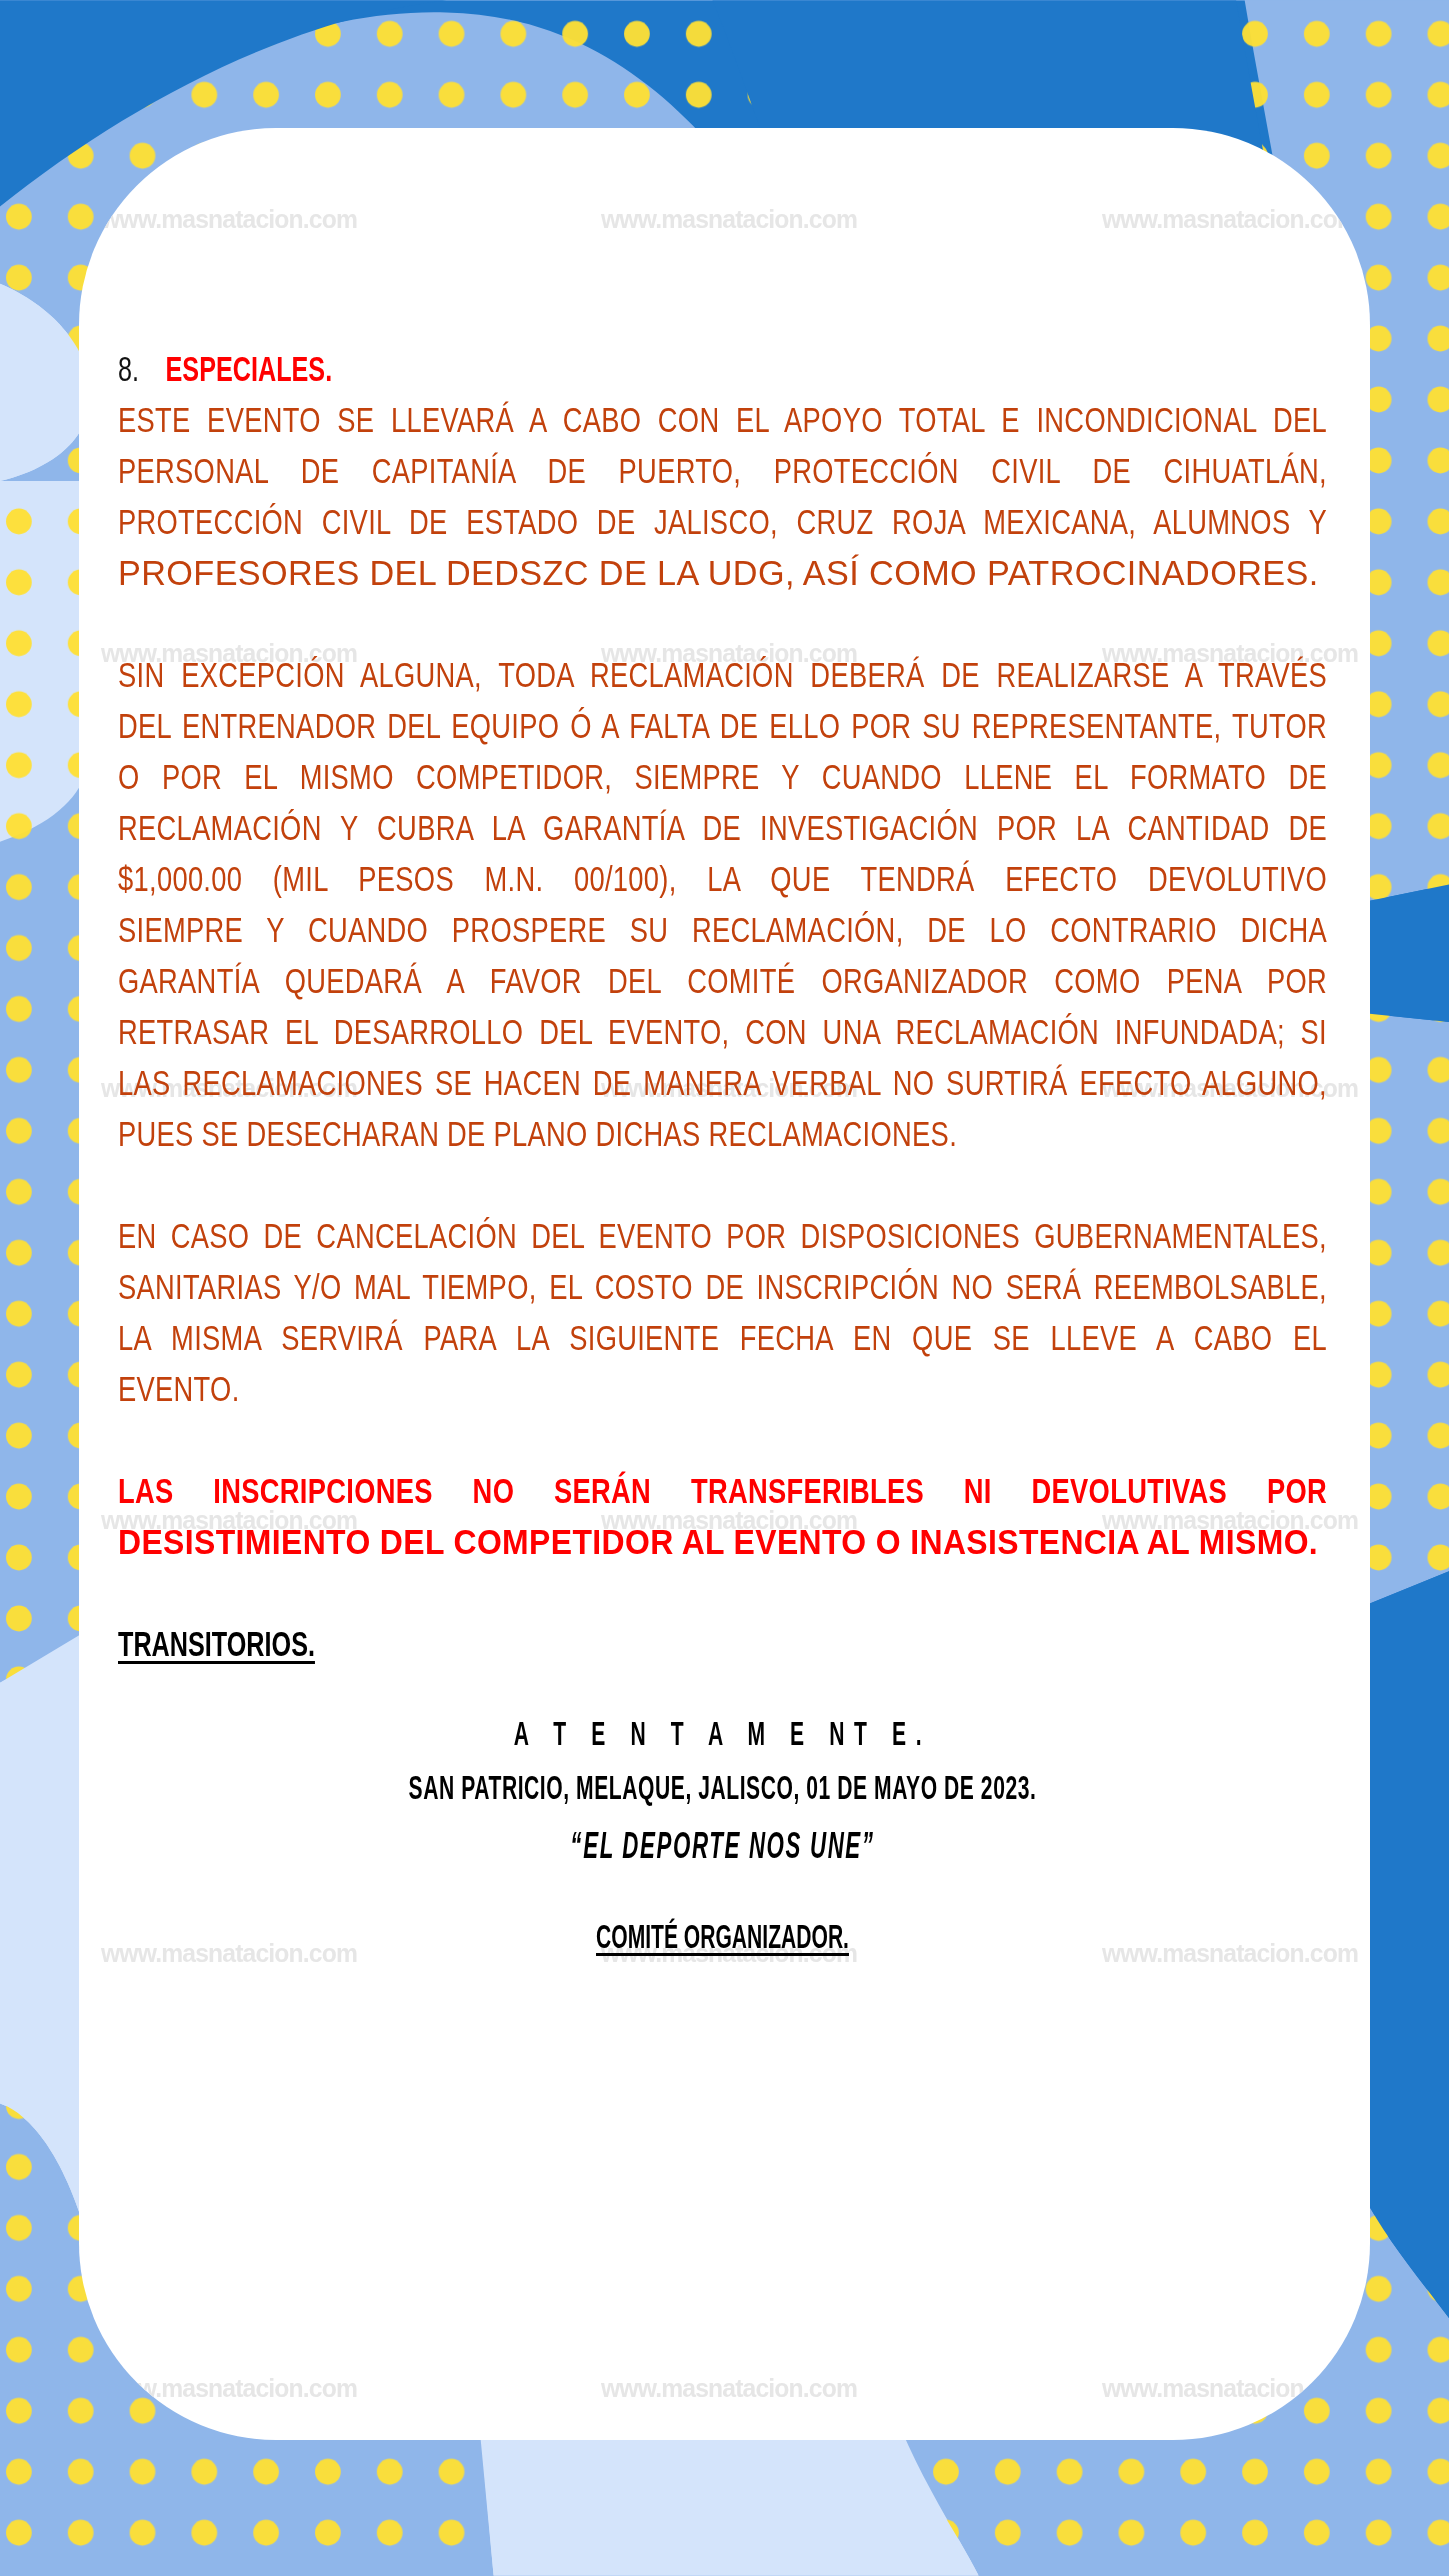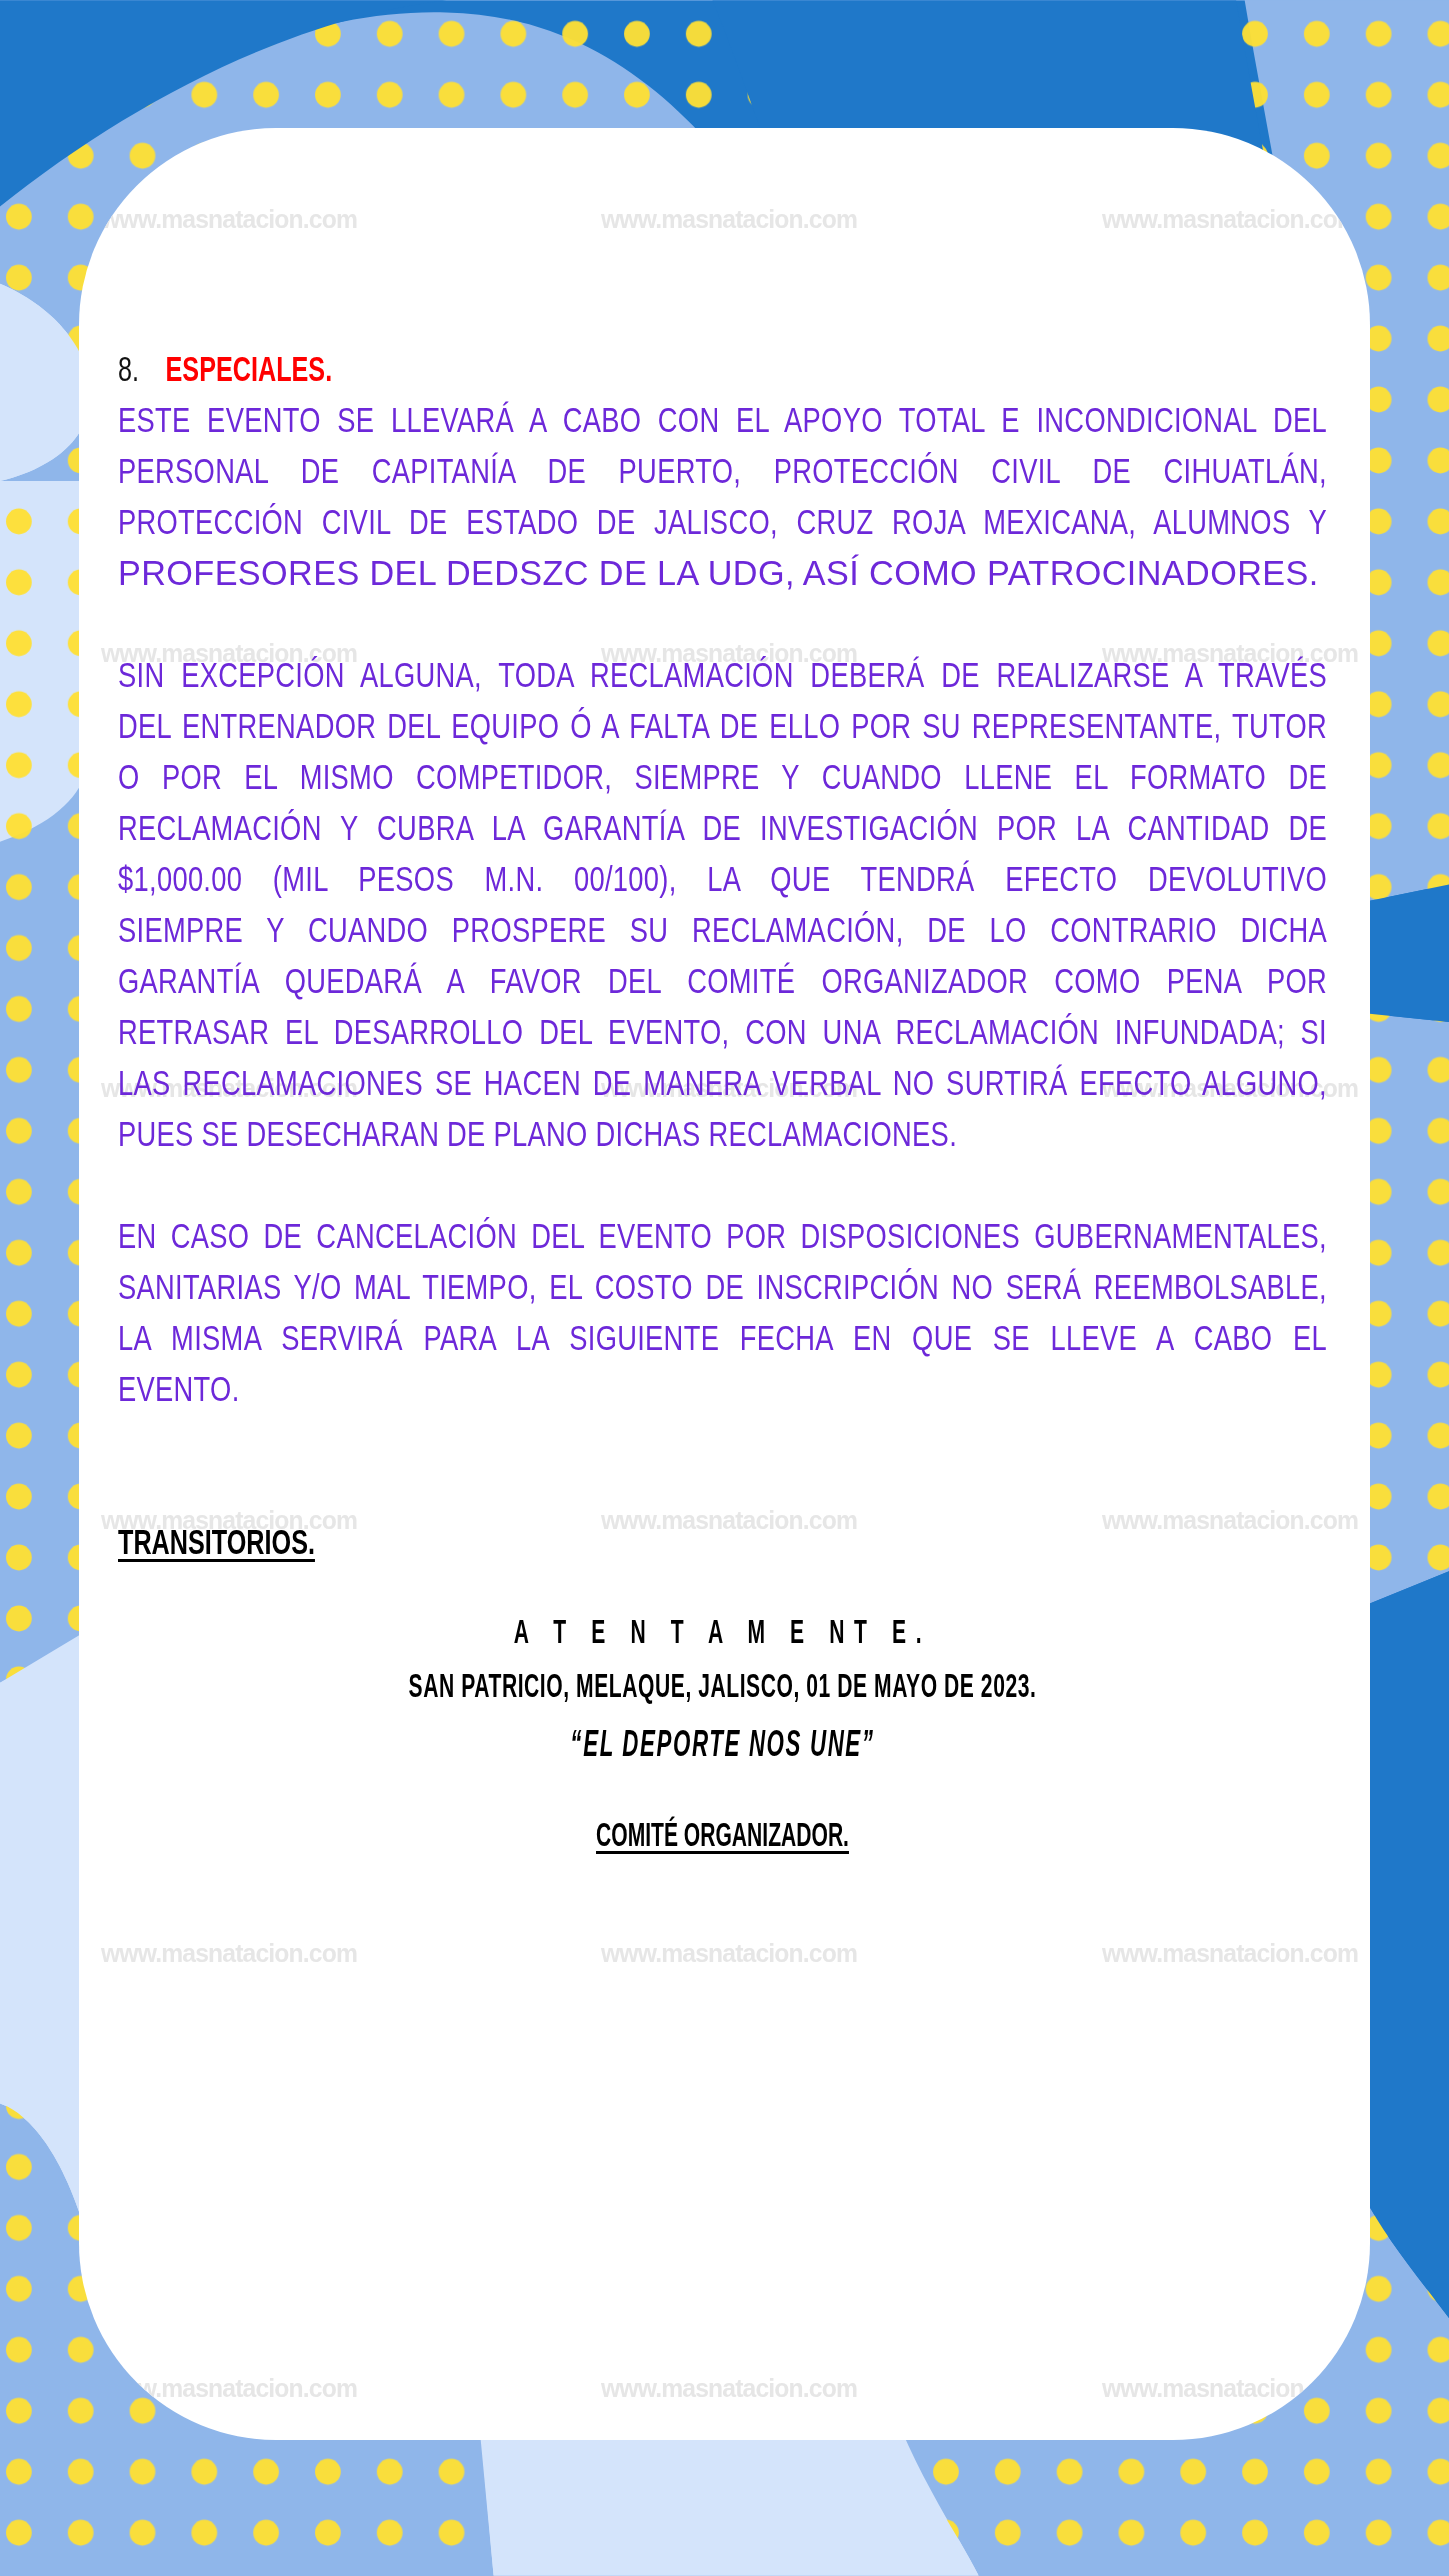--- a/index.html
+++ b/index.html
@@ -1,21 +1,21 @@
 <!DOCTYPE html>
 <html style="font-size:13.7px"><head>
 <meta charset="utf-8">
 <style>
   html, body { margin:0; padding:0; }
   body { width:1449px; height:2576px; position:relative; overflow:hidden; background:#8fb6ea; font-family:"Liberation Sans", sans-serif; }
   #bg { position:absolute; left:0; top:0; width:1449px; height:2576px; }
   .card { position:absolute; left:79px; top:128px; width:1291px; height:2312px; background:#ffffff; border-radius:197px; overflow:hidden; }
   .wm { position:absolute; color:#e6e6e6; font-family:"Liberation Sans", sans-serif; font-weight:bold; font-size:26px; letter-spacing:-0.9px; transform:scaleX(0.95); transform-origin:left top; white-space:nowrap; }
   .content { position:absolute; left:39px; top:215px; width:1209px; }
-  .line-block { font-size:35px; line-height:51px; text-transform:uppercase; color:#6d28d9; text-align:justify; text-align-last:left; letter-spacing:0.4px; transform:scaleX(1); }
+  .line-block { font-size:35px; line-height:51px; text-transform:uppercase; color:#c2410c; text-align:justify; text-align-last:left; letter-spacing:0.4px; transform:scaleX(1); }
   .line-block .ln { display:block; text-align:justify; text-align-last:justify; height:51px; white-space:nowrap; overflow:visible; }
   .line-block .ln.last { text-align-last:left; }
   .heading-row { font-size:35px; line-height:51px; height:51px; }
   .num { color:#111; display:inline-block; width:66px; }
   .red { color:#ff0000; }
   .bold { font-weight:bold; }
   .under { text-decoration:underline; text-decoration-thickness:3.4px; text-underline-offset:5.2px; }
   .gap { height:51px; }
   .center { text-align:center; }
   .atent { font-size:34px; font-weight:bold; letter-spacing:15.5px; line-height:52px; }
@@ -106,20 +106,24 @@
     <div class="gap"></div>
 
     <div class="line-block">
       <span class="ln" style="display: block; white-space: normal; transform: scaleX(0.78); transform-origin: left top; width: 1550px; text-align: justify; text-align-last: justify;">EN CASO DE CANCELACIÓN DEL EVENTO POR DISPOSICIONES GUBERNAMENTALES,</span>
       <span class="ln" style="display: block; white-space: normal; transform: scaleX(0.78); transform-origin: left top; width: 1550px; text-align: justify; text-align-last: justify;">SANITARIAS Y/O MAL TIEMPO, EL COSTO DE INSCRIPCIÓN NO SERÁ REEMBOLSABLE,</span>
       <span class="ln" style="display: block; white-space: normal; transform: scaleX(0.78); transform-origin: left top; width: 1550px; text-align: justify; text-align-last: justify;">LA MISMA SERVIRÁ PARA LA SIGUIENTE FECHA EN QUE SE LLEVE A CABO EL</span>
       <span class="ln last" style="display: block; white-space: nowrap; transform: scaleX(0.78); transform-origin: left top; width: 1550px;">EVENTO.</span>
     </div>
     <div class="gap"></div>
 
+    <div class="line-block red bold" style="color:#ff0000;">
+      <span class="ln" style="display: block; white-space: normal; transform: scaleX(0.78); transform-origin: left top; width: 1550px; text-align: justify; text-align-last: justify;">LAS INSCRIPCIONES NO SERÁN TRANSFERIBLES NI DEVOLUTIVAS POR</span>
+      <span class="ln last" style="display: block; white-space: nowrap; transform: scaleX(0.912508); transform-origin: left top; width: 1325px;">DESISTIMIENTO DEL COMPETIDOR AL EVENTO O INASISTENCIA AL MISMO.</span>
+    </div>
     <div class="gap"></div>
 
     <div class="heading-row bold" style="transform: scaleX(0.72); transform-origin: left top;">
       <span class="under">TRANSITORIOS.</span>
     </div>
 
     <div style="height:38px;"></div>
     <div class="center atent" style="transform: scaleX(0.62); transform-origin: center top;">A T E N T A M E NT E.</div>
     <div class="center place" style="transform: scaleX(0.62); transform-origin: center top;">SAN PATRICIO, MELAQUE, JALISCO, 01 DE MAYO DE 2023.</div>
     <div class="center slogan" style="transform: scaleX(0.62); transform-origin: center top;">“EL DEPORTE NOS UNE”</div>

